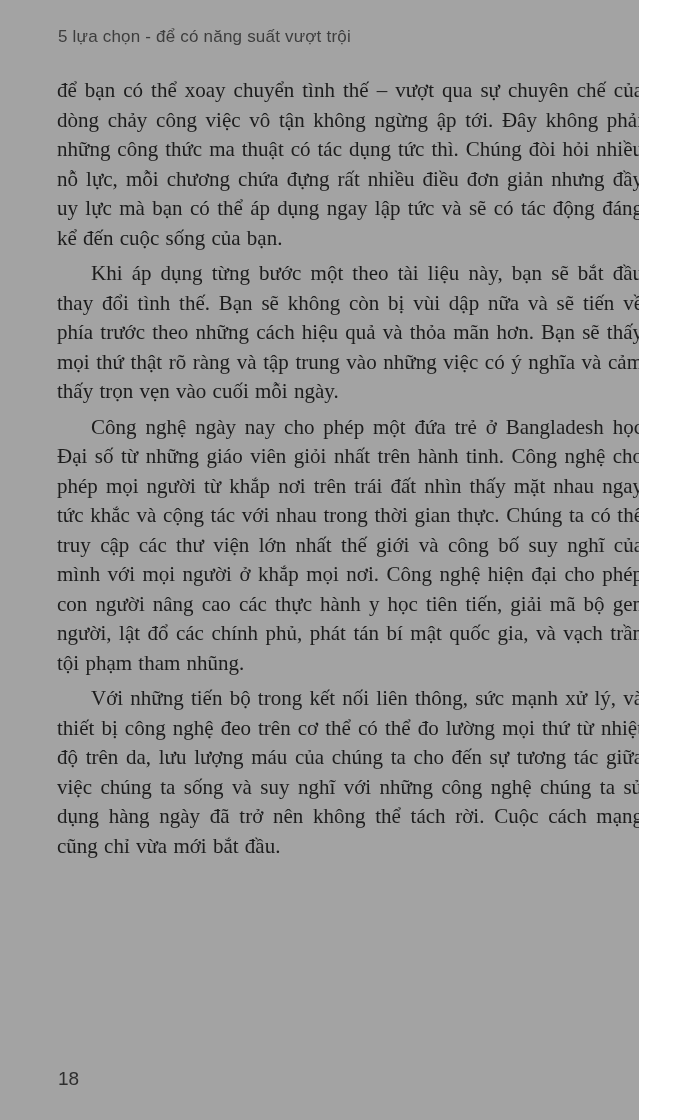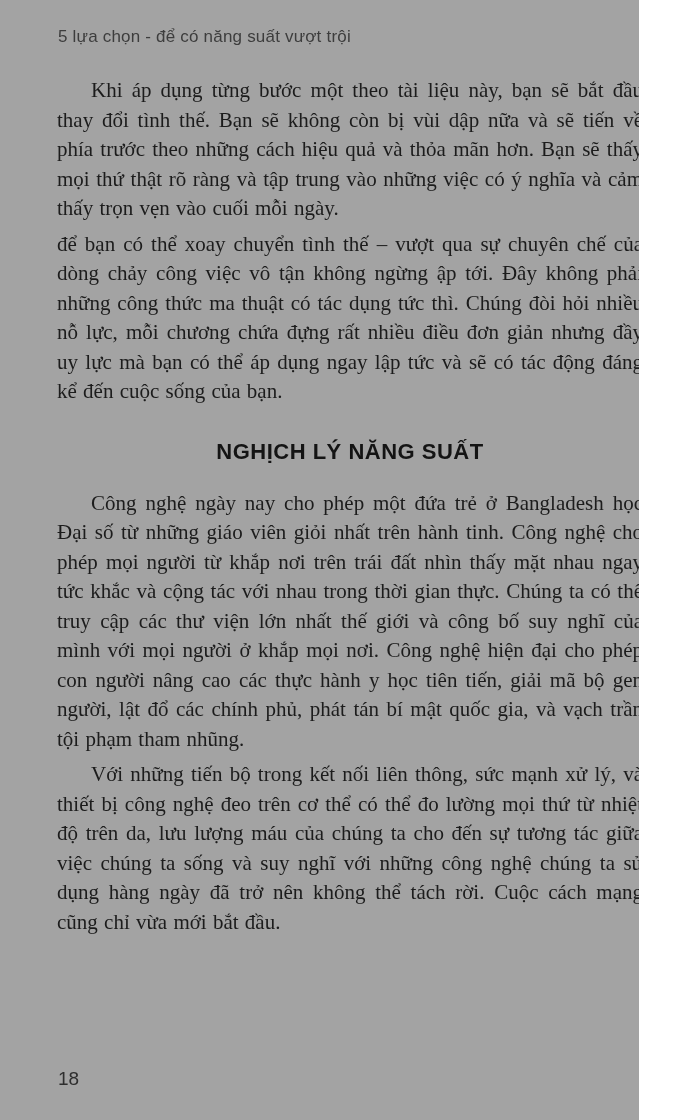--- a/index.html
+++ b/index.html
@@ -66,25 +66,24 @@
 </style>
 </head>
 <body>
 
 <div class="page">
 
   <div class="running-header">5 lựa chọn - để có năng suất vượt trội</div>
 
   <main class="content">
 
+    <p class="para">để bạn có thể xoay chuyển tình thế – vượt qua sự chuyên chế của dòng chảy công việc vô tận không ngừng ập tới. Đây không phải những công thức ma thuật có tác dụng tức thì. Chúng đòi hỏi nhiều nỗ lực, mỗi chương chứa đựng rất nhiều điều đơn giản nhưng đầy uy lực mà bạn có thể áp dụng ngay lập tức và sẽ có tác động đáng kể đến cuộc sống của bạn.</p>
+
     <p class="para indent">Khi áp dụng từng bước một theo tài liệu này, bạn sẽ bắt đầu thay đổi tình thế. Bạn sẽ không còn bị vùi dập nữa và sẽ tiến về phía trước theo những cách hiệu quả và thỏa mãn hơn. Bạn sẽ thấy mọi thứ thật rõ ràng và tập trung vào những việc có ý nghĩa và cảm thấy trọn vẹn vào cuối mỗi ngày.</p>
 
-    <p class="para">để bạn có thể xoay chuyển tình thế – vượt qua sự chuyên chế của dòng chảy công việc vô tận không ngừng ập tới. Đây không phải những công thức ma thuật có tác dụng tức thì. Chúng đòi hỏi nhiều nỗ lực, mỗi chương chứa đựng rất nhiều điều đơn giản nhưng đầy uy lực mà bạn có thể áp dụng ngay lập tức và sẽ có tác động đáng kể đến cuộc sống của bạn.</p>
-
-    <h2 class="section-heading">NGHỊCH LÝ NĂNG SUẤT</h2>
 
 
     <p class="para indent">Công nghệ ngày nay cho phép một đứa trẻ ở Bangladesh học Đại số từ những giáo viên giỏi nhất trên hành tinh. Công nghệ cho phép mọi người từ khắp nơi trên trái đất nhìn thấy mặt nhau ngay tức khắc và cộng tác với nhau trong thời gian thực. Chúng ta có thể truy cập các thư viện lớn nhất thế giới và công bố suy nghĩ của mình với mọi người ở khắp mọi nơi. Công nghệ hiện đại cho phép con người nâng cao các thực hành y học tiên tiến, giải mã bộ gen người, lật đổ các chính phủ, phát tán bí mật quốc gia, và vạch trần tội phạm tham nhũng.</p>
 
     <p class="para indent">Với những tiến bộ trong kết nối liên thông, sức mạnh xử lý, và thiết bị công nghệ đeo trên cơ thể có thể đo lường mọi thứ từ nhiệt độ trên da, lưu lượng máu của chúng ta cho đến sự tương tác giữa việc chúng ta sống và suy nghĩ với những công nghệ chúng ta sử dụng hàng ngày đã trở nên không thể tách rời. Cuộc cách mạng cũng chỉ vừa mới bắt đầu.</p>
 
   </main>
 
   <div class="page-number">18</div>
 

